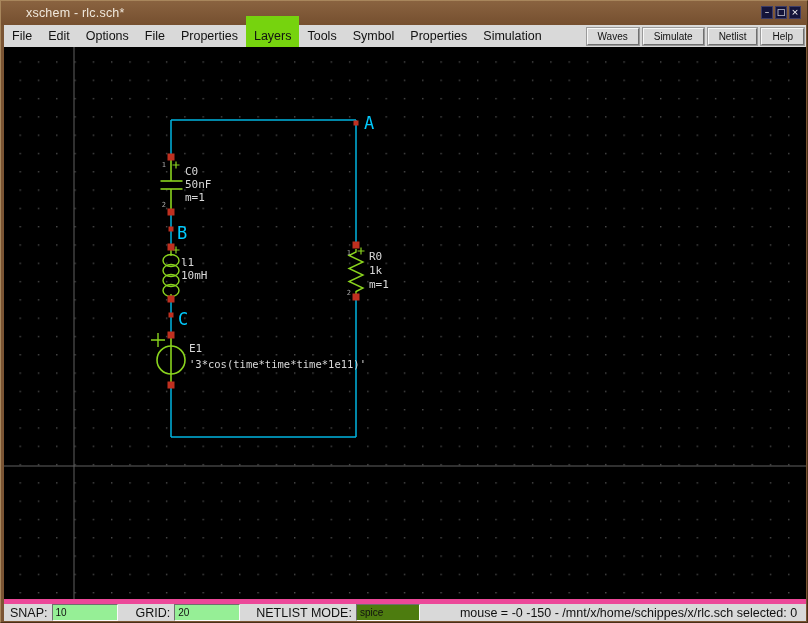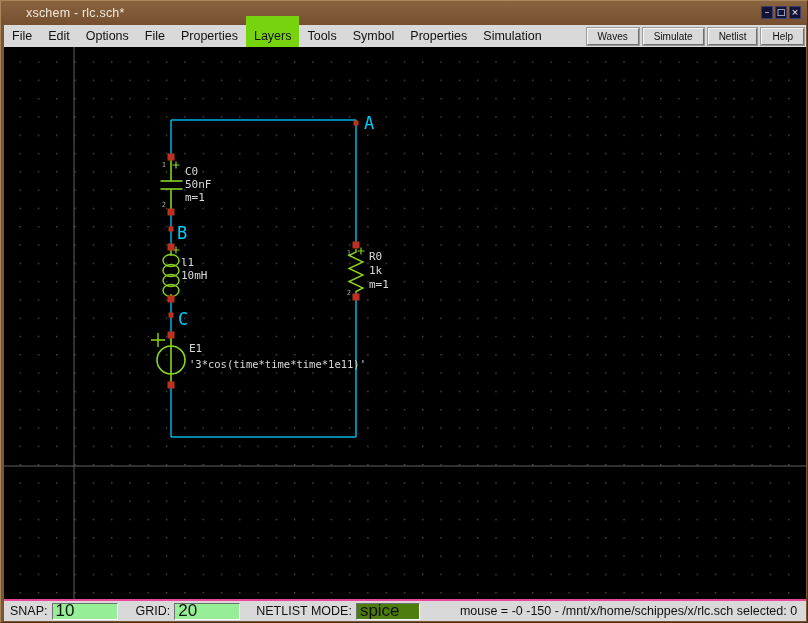--- a/index.html
+++ b/index.html
@@ -43,27 +43,27 @@
   .menu-btn.last { margin-right:2px; }
   
   .canvas {
     position:absolute; left:3px; top:46px; width:802px; height:552px;
     background:#000;
   }
   .canvas svg { display:block; }
   
   .statusbar {
     position:absolute; left:3px; top:598px; width:802px; height:22px;
-    background:#d9d9d9; border-top:2px solid #ec4899;
+    background:#d9d9d9; border-top:5px solid #ec4899;
     display:flex; align-items:center; font-size:12.5px; color:#111;
   }
   .sb-label { margin-left:6px; white-space:nowrap; }
   .sb-entry {
     height:17px; margin-left:4px; padding:0 3px;
-    font-family:"Liberation Sans", sans-serif; font-size:17px; color:#111;
+    font-family:"Liberation Sans", sans-serif; font-size:10px; color:#111;
     border:1px solid; border-color:#6f6f6f #fafafa #fafafa #6f6f6f;
   }
   .sb-entry.green { width:66px; background:#96ef96; }
   .sb-entry.gray  { width:64px; background:#4d7c0f; }
   .sb-gap1 { width:12px; } .sb-gap2 { width:10px; }
   .sb-info { margin-left:12px; white-space:nowrap;padding-left:28px; }
 </style>
 </head>
 <body>
 

